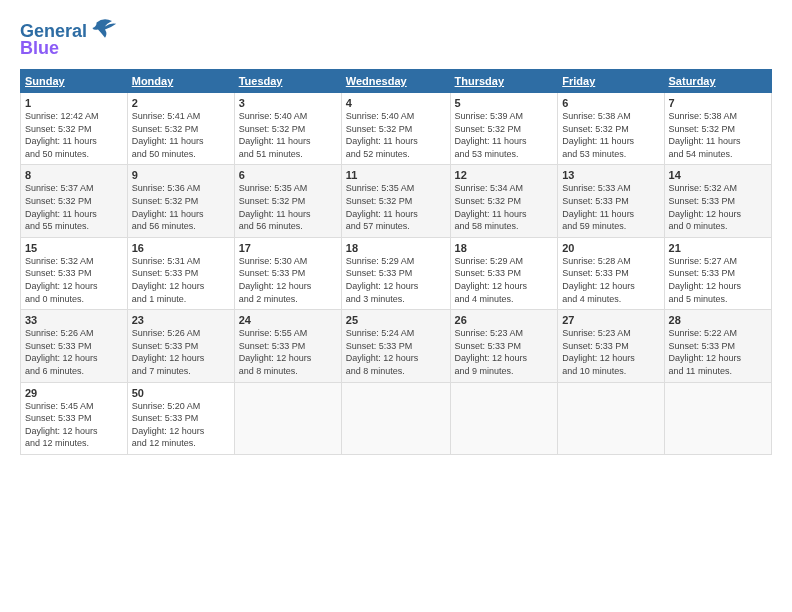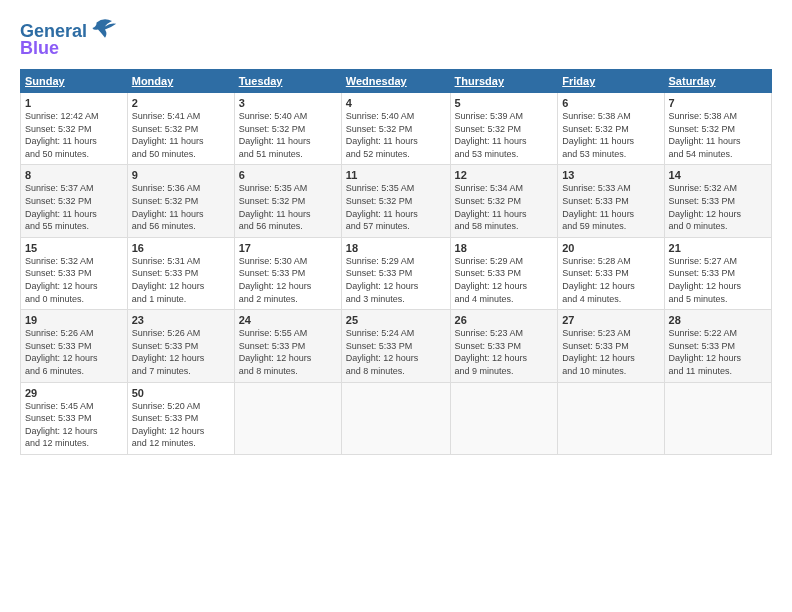--- a/index.html
+++ b/index.html
@@ -208,21 +208,21 @@
             <div class="day-num">20</div>
             <div class="day-info"><span>Sunrise: 5:28 AM</span><br><span>Sunset: 5:33 PM</span><br><span><span>Daylight: 12 hours</span><br><span>and 4 minutes.</span></span></div>
           </td>
           <td>
             <div class="day-num">21</div>
             <div class="day-info"><span>Sunrise: 5:27 AM</span><br><span>Sunset: 5:33 PM</span><br><span><span>Daylight: 12 hours</span><br><span>and 5 minutes.</span></span></div>
           </td>
         </tr>
         <tr>
           <td>
-            <div class="day-num">19</div>
+            <div class="day-num">33</div>
             <div class="day-info"><span>Sunrise: 5:26 AM</span><br><span>Sunset: 5:33 PM</span><br><span><span>Daylight: 12 hours</span><br><span>and 6 minutes.</span></span></div>
           </td>
           <td>
             <div class="day-num">23</div>
             <div class="day-info"><span>Sunrise: 5:26 AM</span><br><span>Sunset: 5:33 PM</span><br><span><span>Daylight: 12 hours</span><br><span>and 7 minutes.</span></span></div>
           </td>
           <td>
             <div class="day-num">24</div>
             <div class="day-info"><span>Sunrise: 5:55 AM</span><br><span>Sunset: 5:33 PM</span><br><span><span>Daylight: 12 hours</span><br><span>and 8 minutes.</span></span></div>
           </td>

